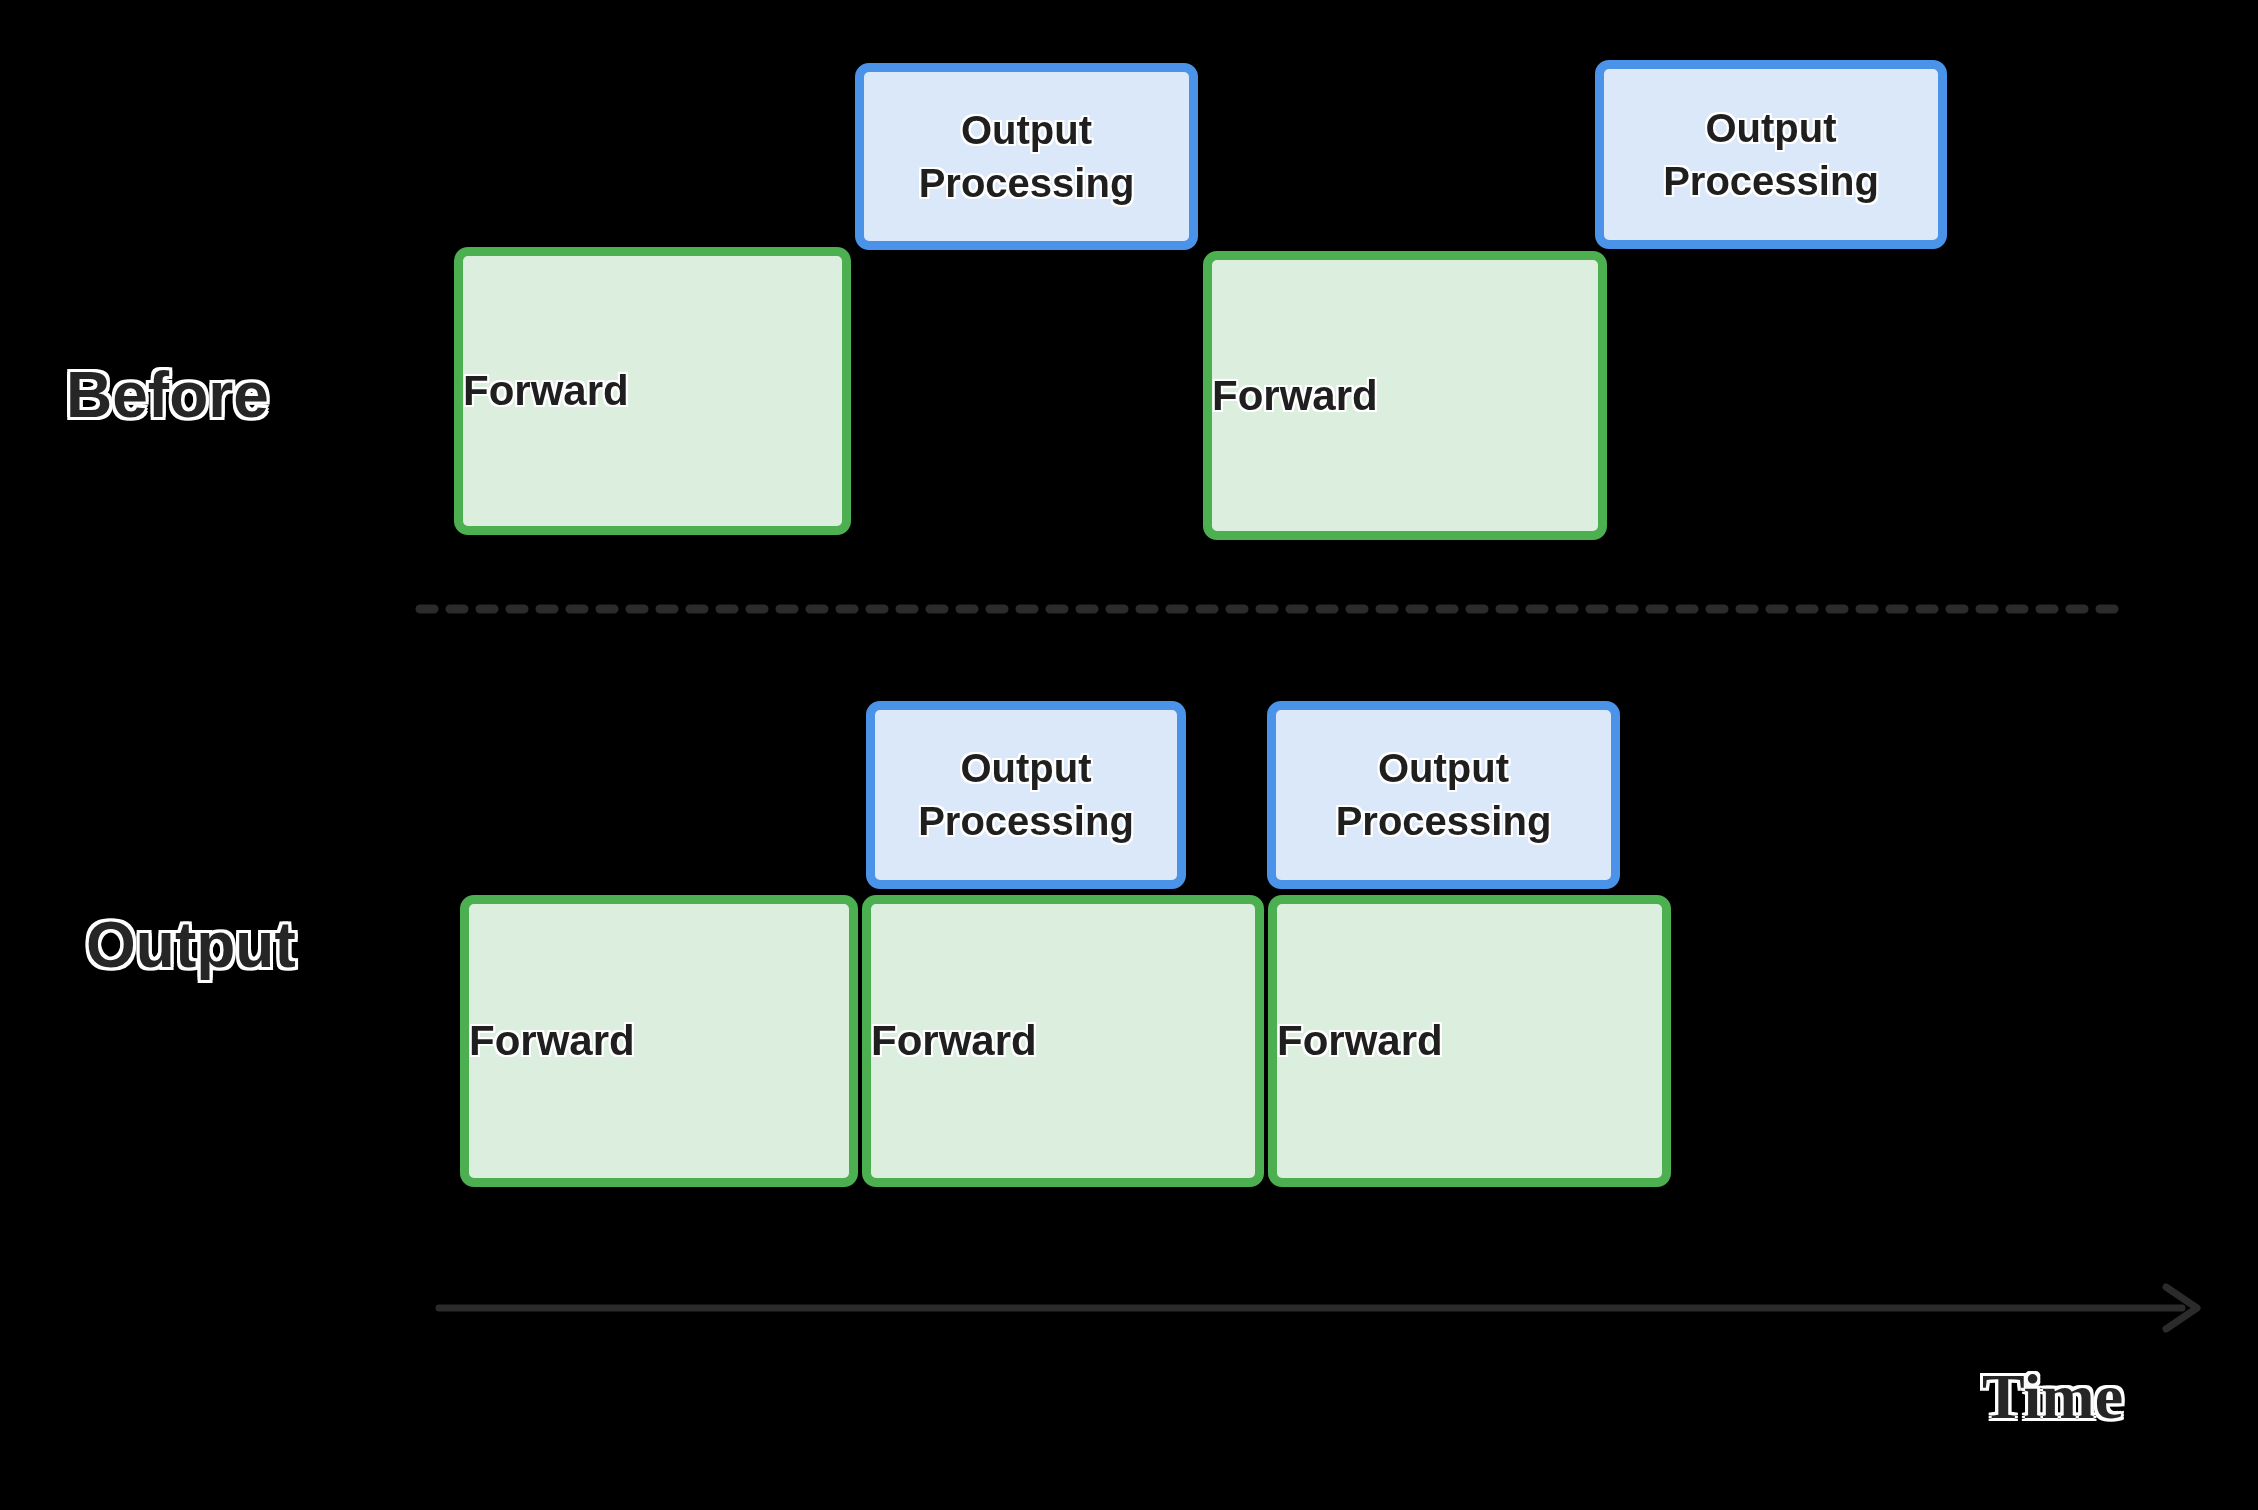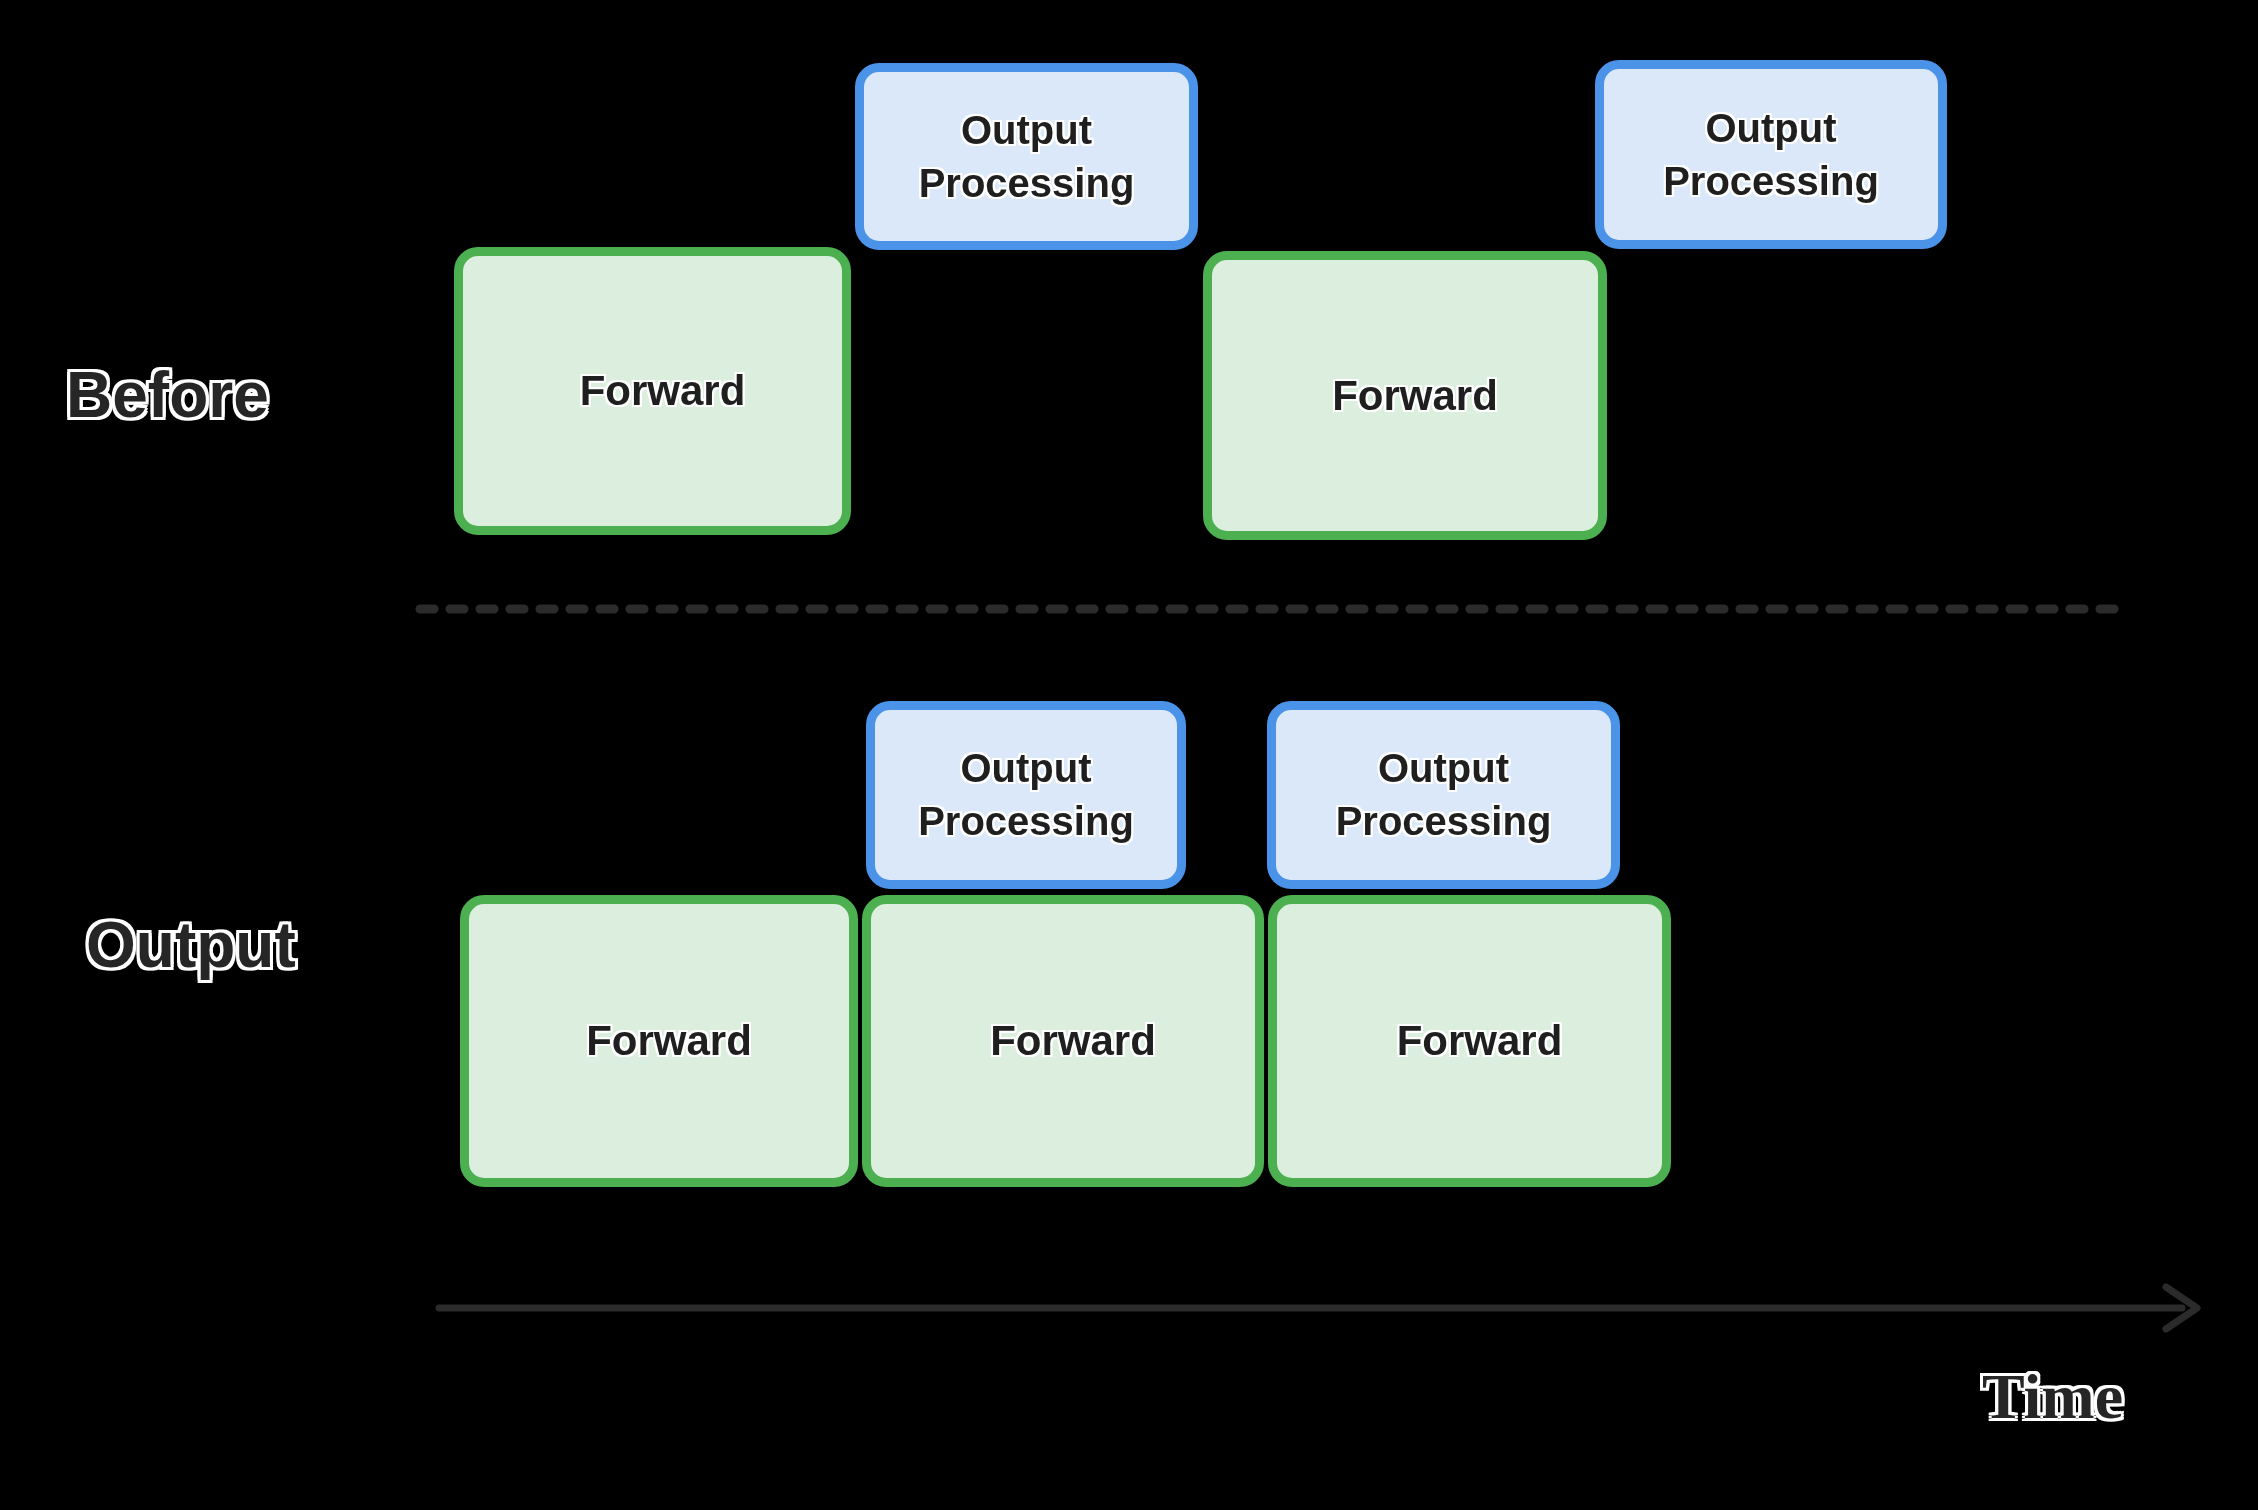--- a/index.html
+++ b/index.html
@@ -13,33 +13,33 @@
     --halo:#ffffff;
     --line:#2b2b2b;
   }
   html,body{margin:0;padding:0;background:var(--background);}
   #canvas{
     position:relative;width:2258px;height:1510px;overflow:hidden;
     background:var(--background);
     font-family:"Liberation Sans", sans-serif;
   }
   .box{
-    position:absolute;box-sizing:border-box;border-radius:24px;
-    display:flex;align-items:center;justify-content:center;text-align:center;
+    position:absolute;box-sizing:border-box;border-radius:14px;
+    display:flex;align-items:center;justify-content:flex-start;text-align:center;
   }
   .box .box-label{
     font-weight:700;color:var(--box_text);
     text-shadow:-2px -2px 0 var(--halo),2px -2px 0 var(--halo),-2px 2px 0 var(--halo),2px 2px 0 var(--halo),
                 -2px 0 0 var(--halo),2px 0 0 var(--halo),0 -2px 0 var(--halo),0 2px 0 var(--halo);
   }
   .forward{
     background:var(--forward_fill);
     border:9px solid var(--forward_border);
   }
-  .forward .box-label{font-size:42px;margin-left:20px;}
+  .forward .box-label{font-size:42px;}
   .output{
     background:var(--output_fill);
     border:9px solid var(--output_border);
   }
   .output .box-label{font-size:40px;line-height:1.32;padding:0 20px;}
   
   .b-f1{left:454px;top:247px;width:397px;height:288px;}
   .b-o1{left:855px;top:63px;width:343px;height:187px;}
   .b-f2{left:1203px;top:251px;width:404px;height:289px;}
   .b-o2{left:1595px;top:60px;width:352px;height:189px;}

